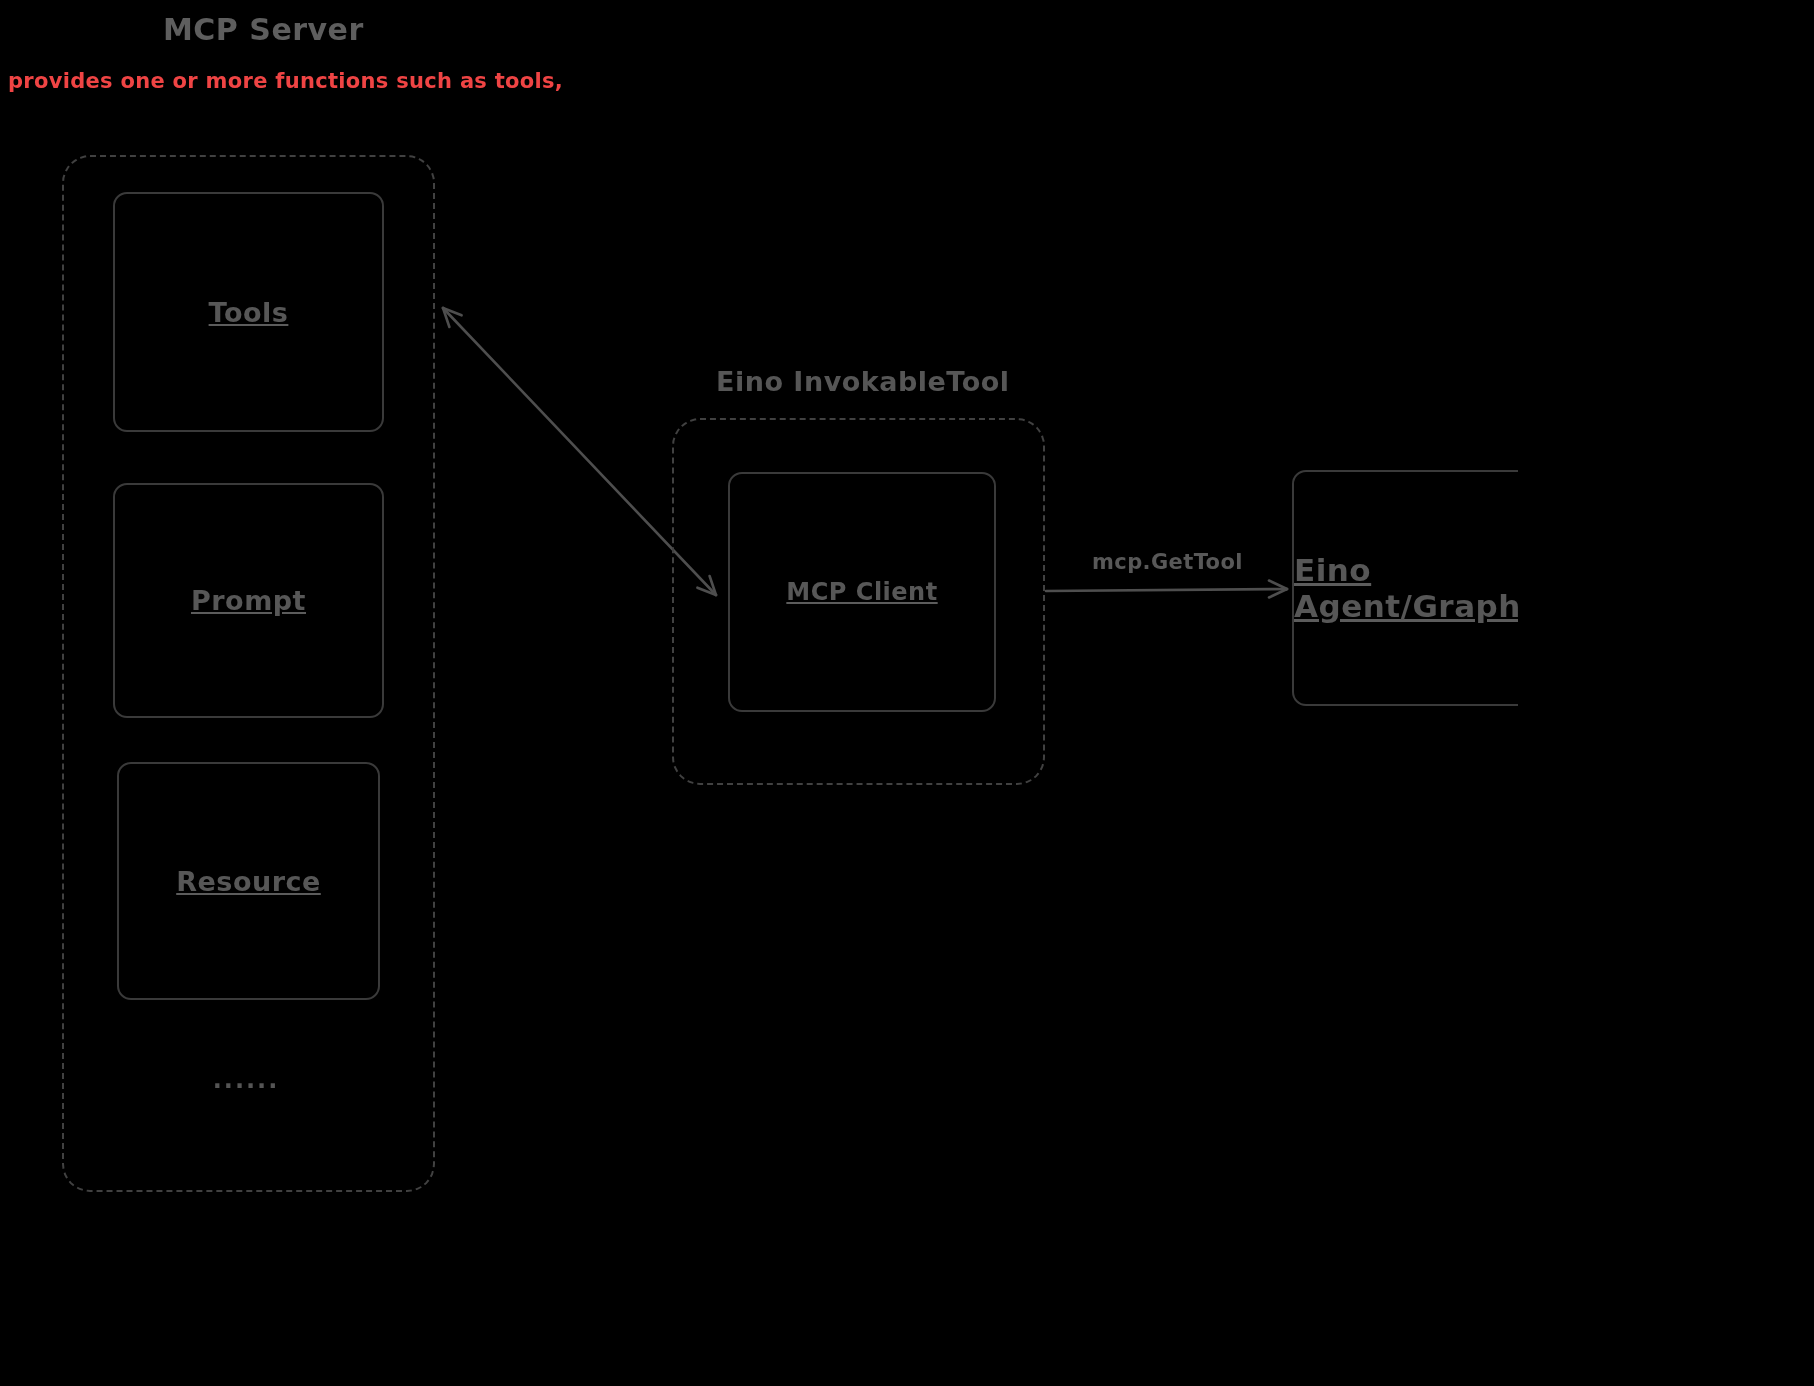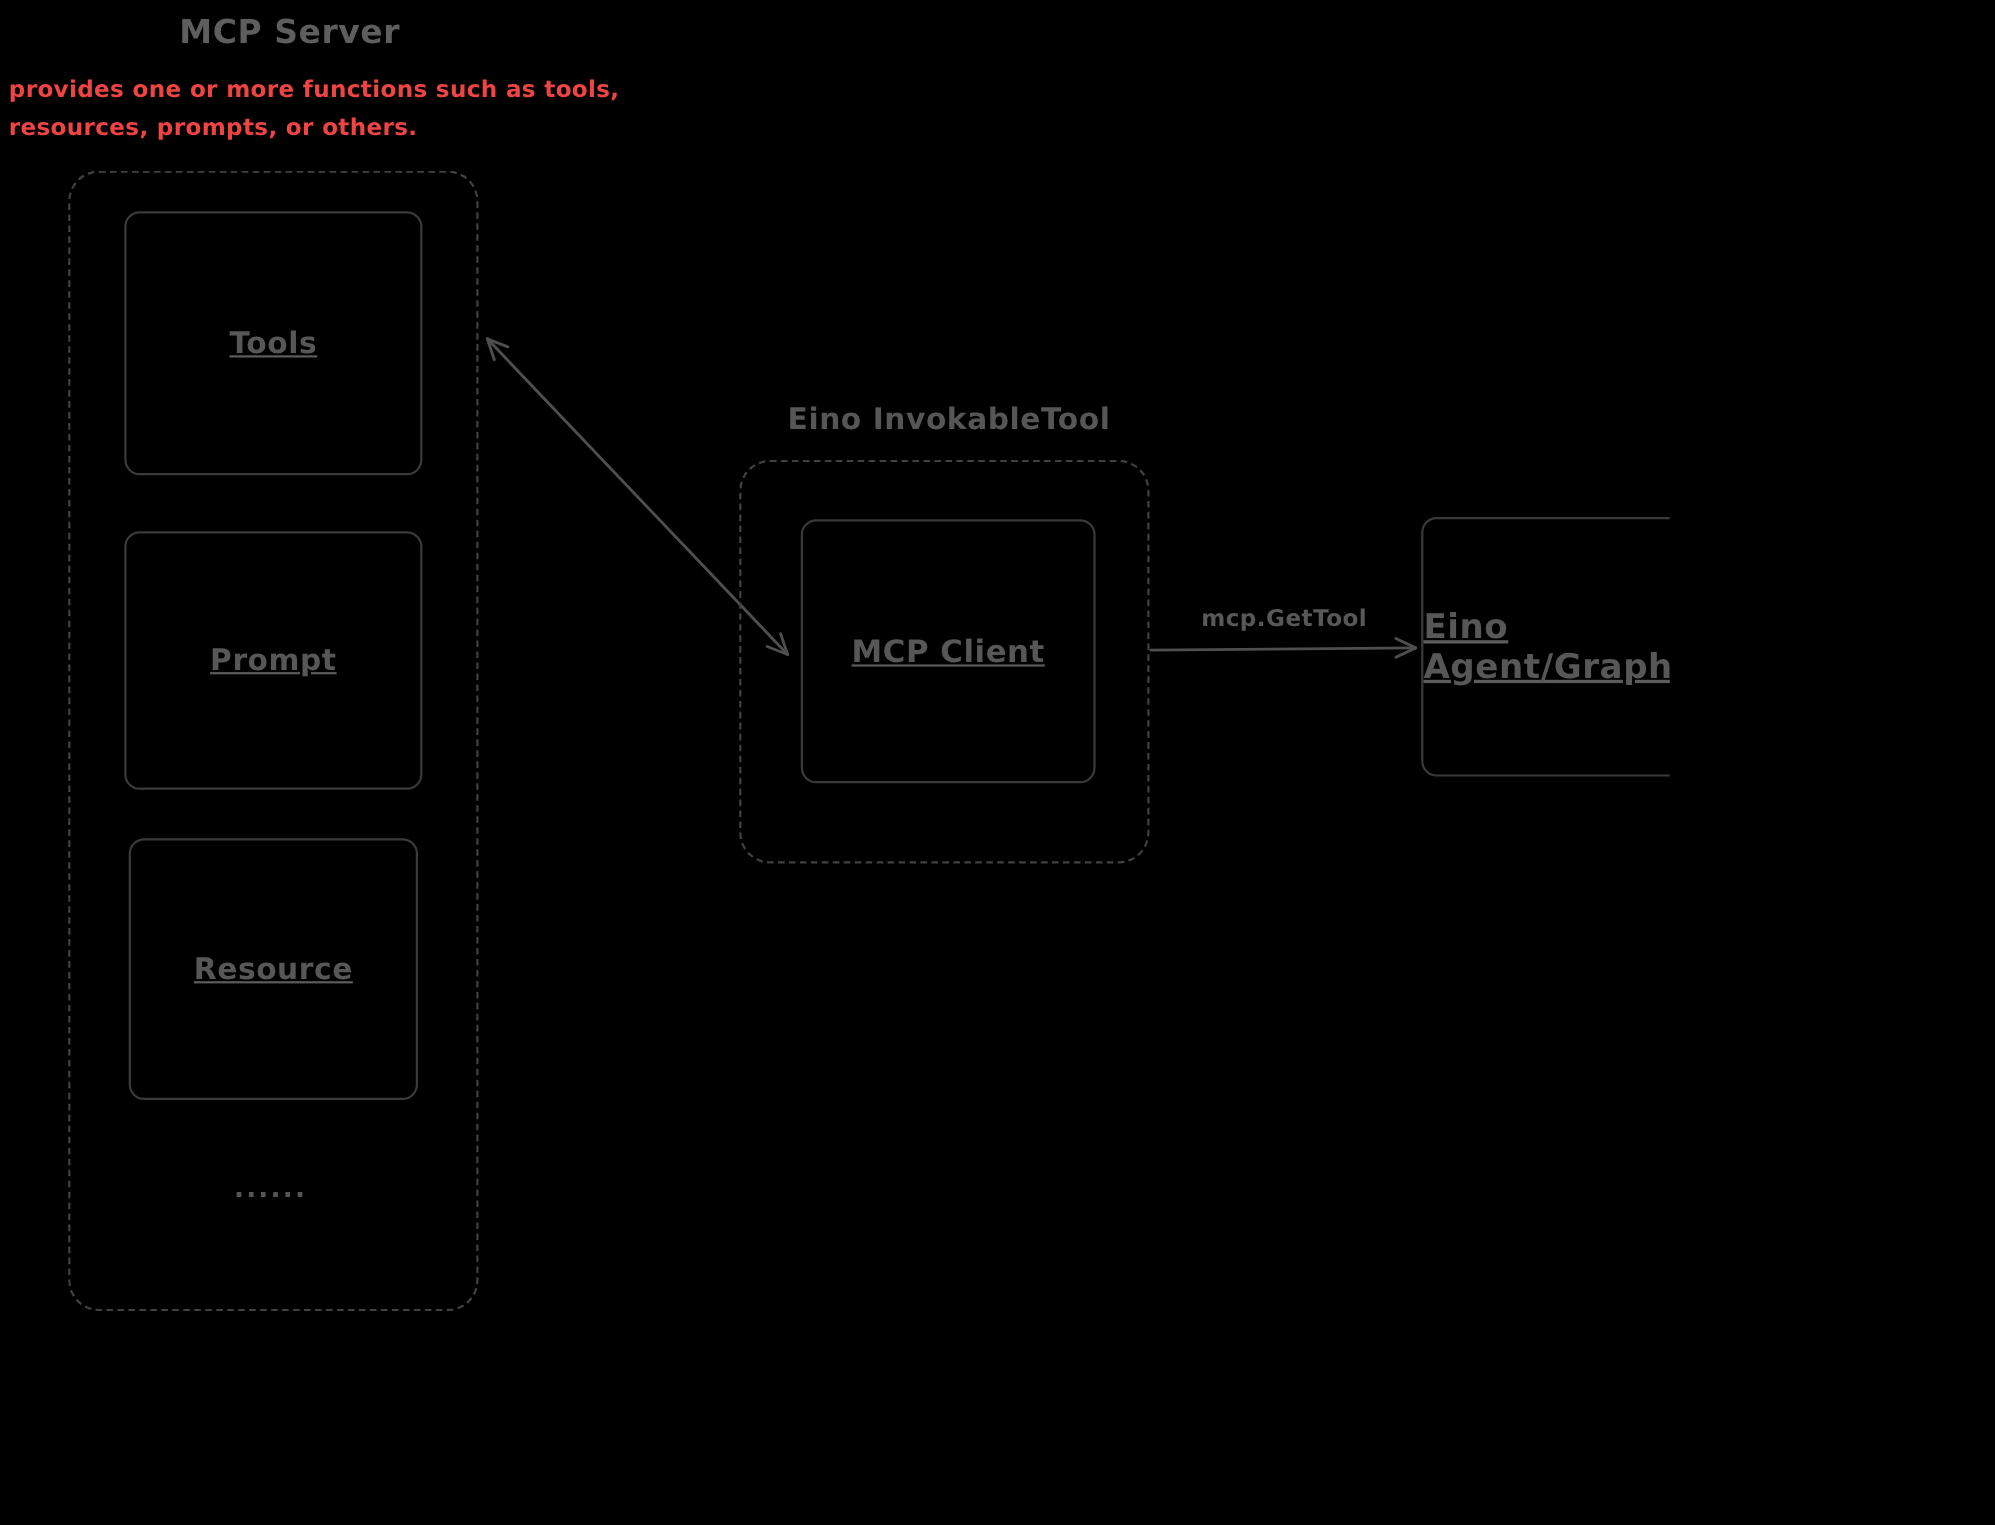--- a/index.html
+++ b/index.html
@@ -40,21 +40,21 @@
     justify-content: center;
     text-decoration: underline;
   }
   .box-label {
     font-weight: bold;
     font-size: 27px;
     letter-spacing: 0.5px;
     color: #575757;
   }
   .small-label {
-    font-size: 28px;
+    font-size: 24px;
   }
   .diagram-title {
     position: absolute;
     font-weight: bold;
     font-size: 30px;
     letter-spacing: 0.5px;
     color: #5e5e5e;
     white-space: nowrap;
   }
   .group-title {
@@ -111,21 +111,20 @@
       <line x1="1046" y1="591" x2="1287" y2="589"></line>
       <line x1="1287" y1="589" x2="1269" y2="580.5"></line>
       <line x1="1287" y1="589" x2="1269" y2="597.5"></line>
     </g>
   </svg>
 
   <div class="diagram-title" style="left:163px; top:12px;">MCP Server</div>
 
   <div class="desc" style="left:8px; top:64px;">
     <div>provides one or more functions such as tools,</div>
-    <div>resources, prompts, or others.</div>
   </div>
 
   <div class="dashed-box" style="left:62px; top:155px; width:373px; height:1037px;"></div>
 
   <div class="solid-box" style="left:113px; top:192px; width:271px; height:240px;">
     <span class="box-label">Tools</span>
   </div>
 
   <div class="solid-box" style="left:113px; top:483px; width:271px; height:235px;">
     <span class="box-label">Prompt</span>

